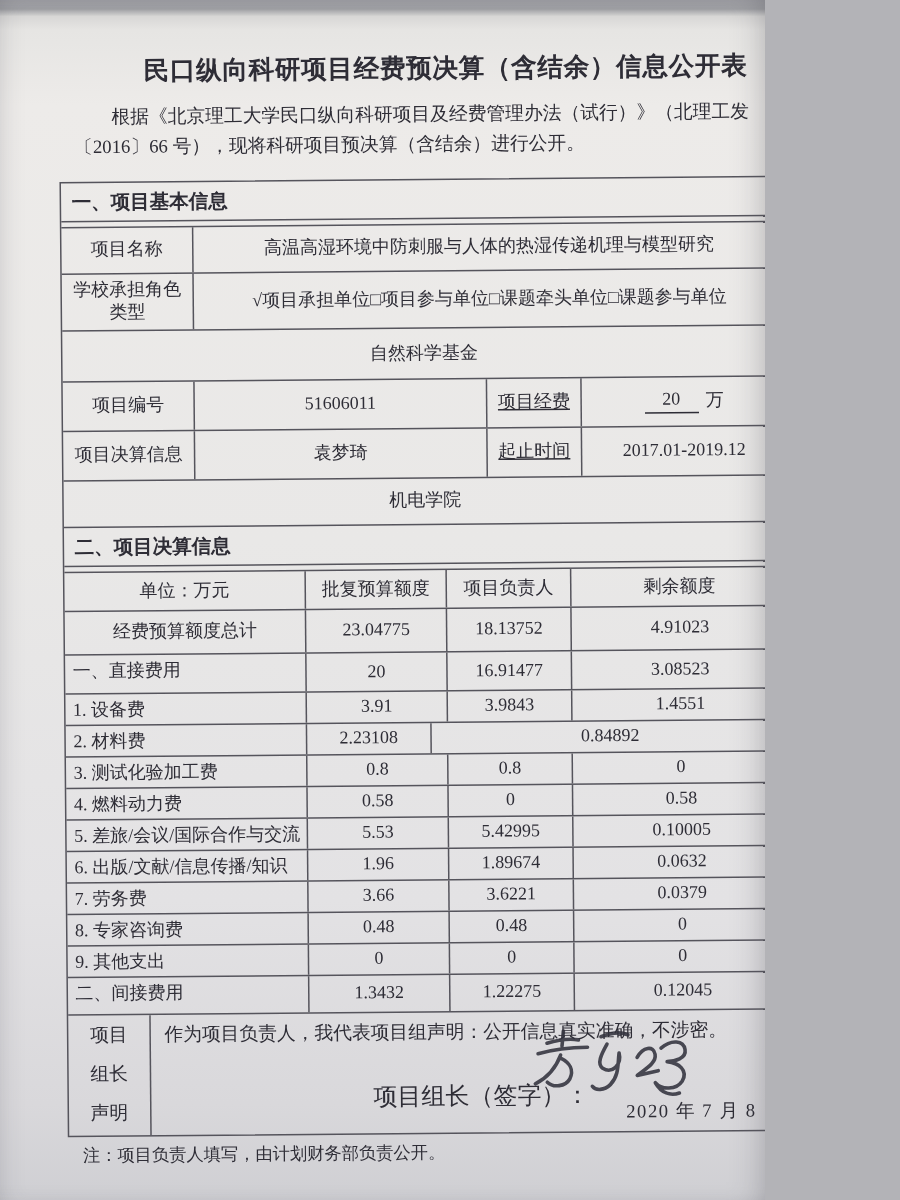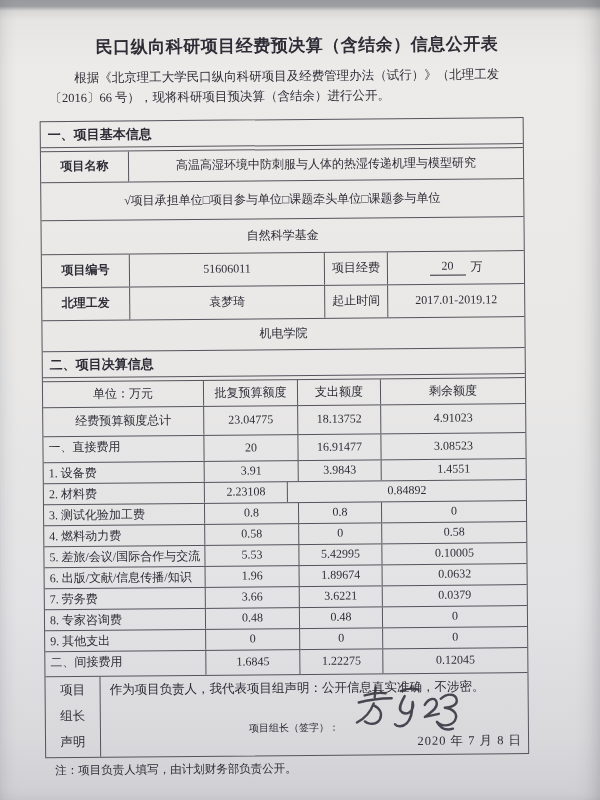--- a/index.html
+++ b/index.html
@@ -7,21 +7,21 @@
     --bl:#55545c;
     --paper:#eceae8;
   }
   html,body{margin:0;padding:0;}
   body{
     width:600px;height:800px;overflow:hidden;
     background:#b3b3b7;
     font-family:"Liberation Serif","DejaVu Serif",serif;
   }
   .photo{
-    position:relative;width:600px;height:800px;overflow:hidden;
+    position:relative;width:510px;height:800px;overflow:hidden;
     background:linear-gradient(180deg,
       #a0a0a5 0px,#9fa0a4 6px,#d8d7d6 11px,#e6e5e3 20px,
       #edebe9 70px,#e9e8e7 45%,#e3e2e4 75%,#d9d8db 92%,#cfcfd3 100%);
     box-shadow:inset -14px 0 22px -14px rgba(60,60,70,.35), inset 10px 0 18px -12px rgba(60,60,70,.25);
   }
   .sheet{
     position:absolute;left:0;top:8px;width:600px;
     transform:rotate(-0.5deg);
     color:var(--ink);
   }
@@ -45,41 +45,41 @@
       display:flex;align-items:center;justify-content:center;text-align:center;padding:1px 3px;}
   .td:first-child{border-left:none;}
   .sec{font-weight:bold;font-size:13px;padding:4px 7px 3px 7px;
        border-bottom:1px solid var(--bl);margin-bottom:3px;display:block;}
   
   .r-name{height:30px}.r-role{height:37px}.r-plan{height:33px}
   .r-num{height:32px}.r-lead{height:32px}.r-unit{height:30px}
   .r-head{height:25px}.r-total{height:28px}.r-direct{height:25px}
   .r-item{height:20px}.r-indirect{height:24px}.r-decl{height:80px}
   
-  .b1{width:87px;flex:none;line-height:1.25;font-weight:bold;}
+  .b1{width:87px;flex:none;line-height:1.25;}
   .b2{flex:1;}
   .b2m{width:195px;flex:none;}
-  .b3{width:63px;flex:none;}
+  .b3{width:63px;flex:none;text-decoration:underline;}
   .b4{flex:1;}
   
   .d1{width:160px;flex:none;}
   .d2{width:94px;flex:none;}
   .d3{width:83px;flex:none;}
   .d4{flex:1;}
   .lbl-left{justify-content:flex-start;text-align:left;
     display:block;padding:1px 4px 0 5px;line-height:18px;}
   .num{font-size:12px;}
   .underlined{display:inline-block;border-bottom:1px solid var(--ink);
     padding:0 12px 1px 12px;}
   .unit-suffix{margin-left:5px;}
   
   .dl{width:54px;flex:none;flex-direction:column;justify-content:center;gap:9px;font-size:12.5px;}
   .dc{flex:1;position:relative;display:block;padding:0;}
   .statement{padding:5px 8px 0 9px;font-size:12.5px;text-align:left;}
-  .sign-line{position:absolute;left:148px;top:46px;font-size:10px;text-align:right;}
+  .sign-line{position:absolute;left:148px;top:46px;font-size:16px;text-align:right;}
   .signature{position:absolute;left:250px;top:8px;width:124px;height:52px;}
   .signature path{stroke:#32323d;stroke-width:2.4;fill:none;stroke-linecap:round;stroke-linejoin:round;opacity:.88;}
   .decl-date{position:absolute;right:6px;bottom:4px;font-size:12.5px;letter-spacing:1px;}
   .footnote{margin:5px 0 0 52px;font-size:11.5px;}
 </style>
 </head>
 <body>
 
 <div class="photo">
   <div class="sheet">
@@ -93,56 +93,57 @@
       <div class="tr">
         <div class="sec" style="width:100%">一、项目基本信息</div>
       </div>
 
       <div class="tr r-name">
         <div class="td b1">项目名称</div>
         <div class="td b2">高温高湿环境中防刺服与人体的热湿传递机理与模型研究</div>
       </div>
 
       <div class="tr r-role">
+        <div class="td b1">学校承担角色类型</div>
         <div class="td b2">√项目承担单位□项目参与单位□课题牵头单位□课题参与单位</div>
       </div>
 
       <div class="tr r-plan">
         <div class="td b2">自然科学基金</div>
       </div>
 
       <div class="tr r-num">
         <div class="td b1">项目编号</div>
         <div class="td b2m num">51606011</div>
         <div class="td b3">项目经费</div>
         <div class="td b4">
           <span class="underlined num">20</span>
           <span class="unit-suffix">万</span>
         </div>
       </div>
 
       <div class="tr r-lead">
-        <div class="td b1">北理工发</div>
+        <div class="td b1">项目决算信息</div>
         <div class="td b2m">袁梦琦</div>
         <div class="td b3">起止时间</div>
         <div class="td b4 num">2017.01-2019.12</div>
       </div>
 
       <div class="tr r-unit">
         <div class="td b2">机电学院</div>
       </div>
 
       <div class="tr">
         <div class="sec" style="width:100%">二、项目决算信息</div>
       </div>
 
       <div class="tr r-head">
         <div class="td d1">单位：万元</div>
         <div class="td d2">批复预算额度</div>
-        <div class="td d3">支出额度</div>
+        <div class="td d3">项目负责人</div>
         <div class="td d4">剩余额度</div>
       </div>
 
       <div class="tr r-total">
         <div class="td d1">经费预算额度总计</div>
         <div class="td d2 num">23.04775</div>
         <div class="td d3 num">18.13752</div>
         <div class="td d4 num">4.91023</div>
       </div>
 
@@ -210,21 +211,21 @@
 
       <div class="tr r-item">
         <div class="td d1 lbl-left">9. 其他支出</div>
         <div class="td d2 num">0</div>
         <div class="td d3 num">0</div>
         <div class="td d4 num">0</div>
       </div>
 
       <div class="tr r-indirect">
         <div class="td d1 lbl-left">二、间接费用</div>
-        <div class="td d2 num">1.6845</div>
+        <div class="td d2 num">1.3432</div>
         <div class="td d3 num">1.22275</div>
         <div class="td d4 num">0.12045</div>
       </div>
 
       <div class="tr r-decl">
         <div class="td dl">
           <span>项目</span>
           <span>组长</span>
           <span>声明</span>
         </div>

